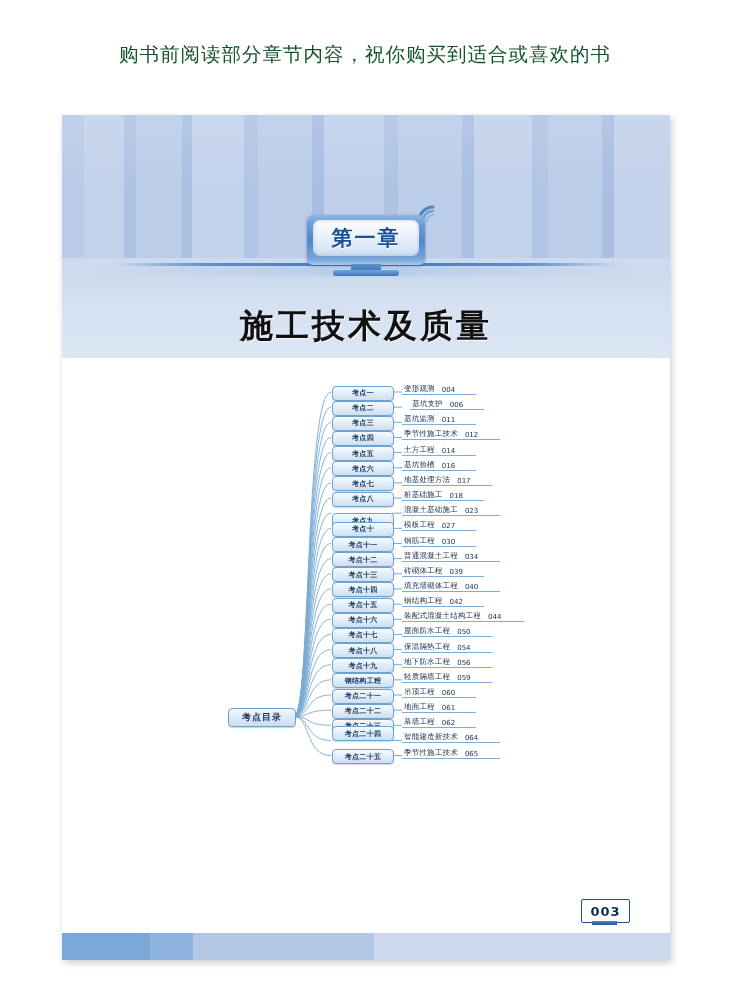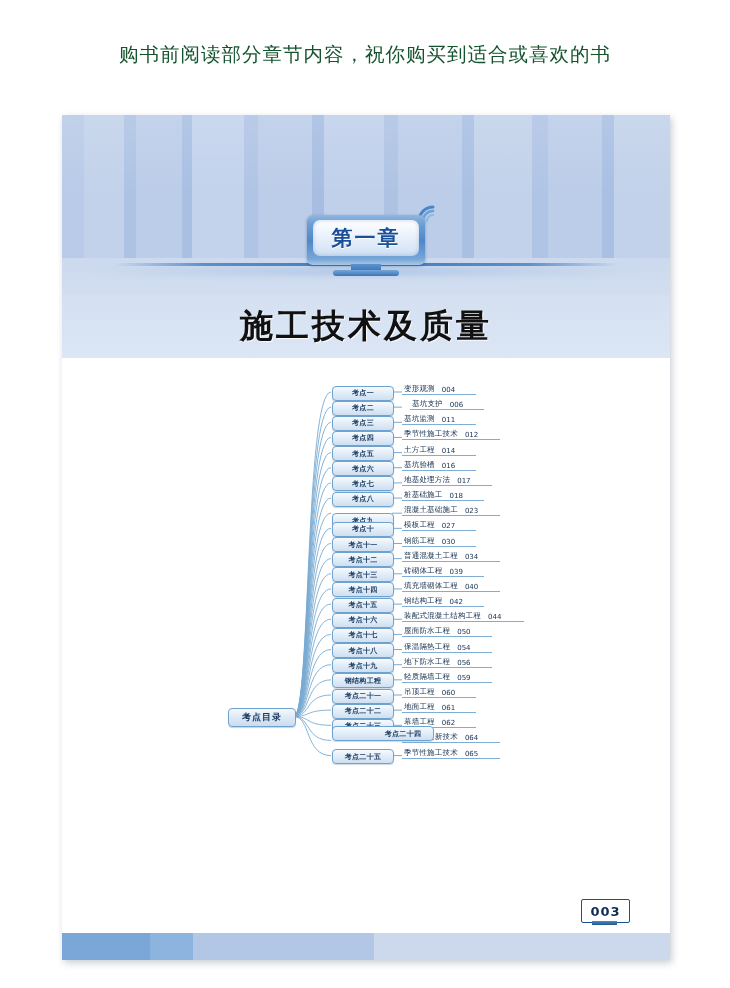--- a/index.html
+++ b/index.html
@@ -393,21 +393,21 @@
           <div class="ul" style="width: 74px;"></div>
         </div>
         <div class="kp" style="left: 270px; top: 341.8px;">
           <span>考点二十三</span>
         </div>
         <div class="leaf" style="left: 340px; top: 337.3px; width: 74px;">
           <span class="lt">幕墙工程</span>
           <span class="lp">062</span>
           <div class="ul" style="width: 74px;"></div>
         </div>
-        <div class="kp" style="left: 270px; top: 349px; padding-left: 40px;">
+        <div class="kp" style="left: 270px; top: 349px;">
           <span>考点二十四</span>
         </div>
         <div class="leaf" style="left: 340px; top: 352.45px; width: 98px;">
           <span class="lt">智能建造新技术</span>
           <span class="lp">064</span>
           <div class="ul" style="width: 98px;"></div>
         </div>
         <div class="kp" style="left: 270px; top: 372.1px;">
           <span>考点二十五</span>
         </div>

